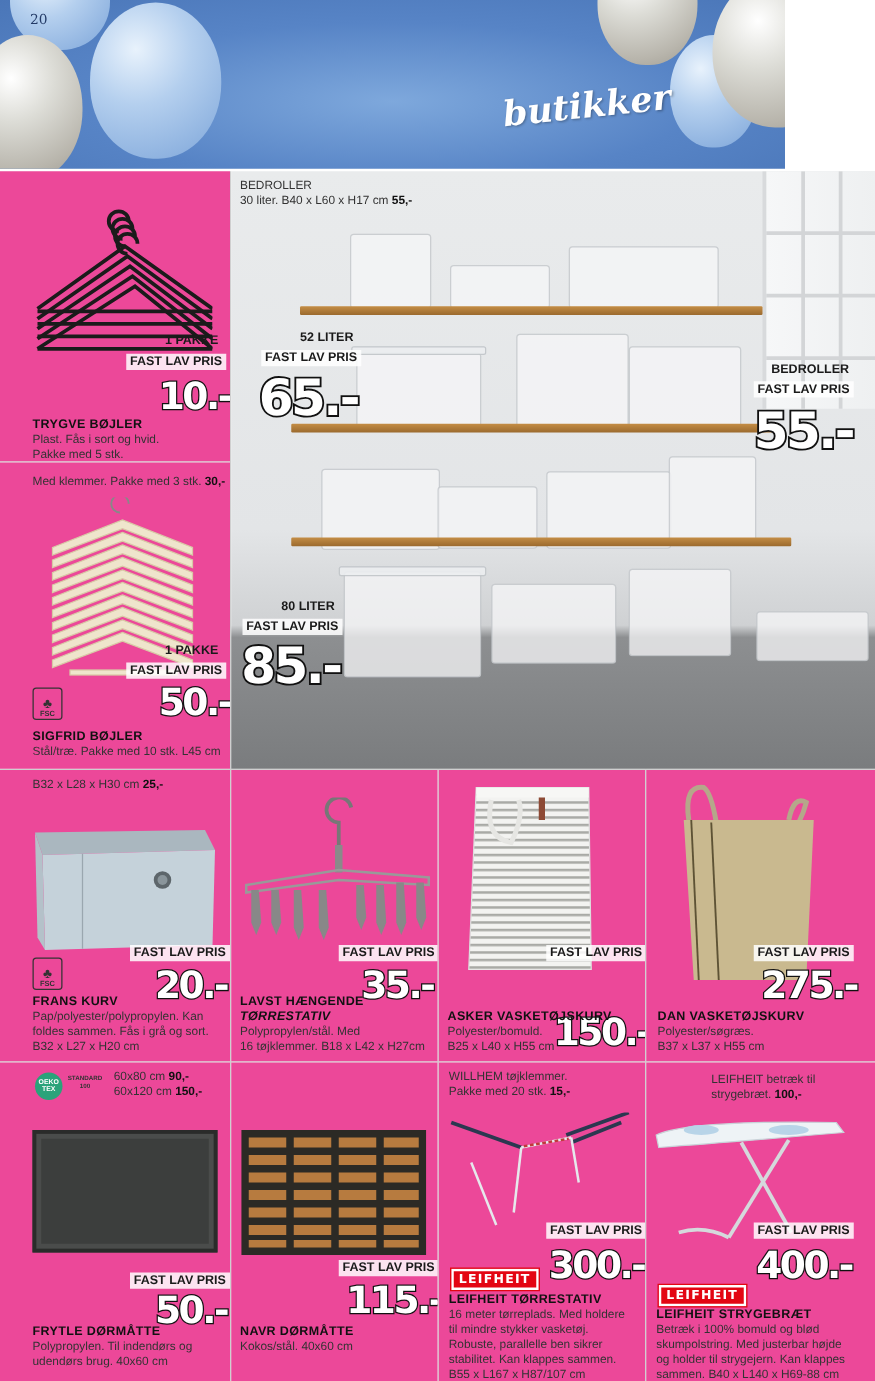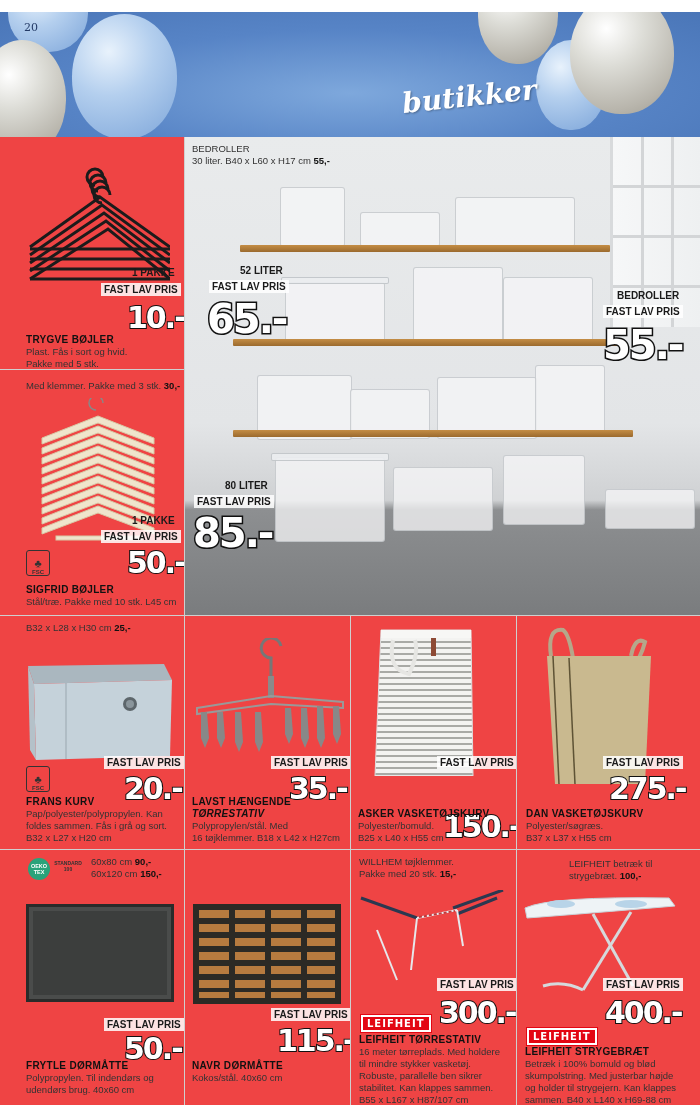--- a/index.html
+++ b/index.html
@@ -1,31 +1,31 @@
 <!DOCTYPE html>
 <html><head>
 <meta charset="utf-8">
 <style>
   * { box-sizing: border-box; margin: 0; padding: 0; }
   body { width: 700px; height: 1105px; background: #fff; font-family: "Liberation Sans", sans-serif; color: #222; position: relative; overflow: hidden; }
 
   
-  .banner { position: absolute; left: 0; top: 12px; width: 700px; height: 135px;
+  .banner { position: absolute; left: 0; top: 0; width: 628px; height: 135px;
     background: radial-gradient(ellipse at 50% 60%, #7ea8dc 0%, #5784c6 55%, #4a76b8 100%); overflow: hidden; }
   .balloon { position: absolute; border-radius: 50% 50% 48% 48%; }
   .b-silver { background: radial-gradient(circle at 35% 30%, #ffffff 0%, #dcdcd6 35%, #b8b5ac 75%, #9c998f 100%); }
   .b-blue { background: radial-gradient(circle at 35% 30%, #e8f2fc 0%, #b4cfee 40%, #8fb3e0 80%, #7aa2d6 100%); }
   .page-num { position: absolute; left: 24px; top: 9px; font-size: 11px; color: #233a66; font-family: "DejaVu Serif", serif; }
   .banner-tagline { position: absolute; left: 0; width: 700px; top: 24px; text-align: center; color: #fff; font-size: 26px; letter-spacing: -0.5px; font-family: "DejaVu Sans", sans-serif; font-weight: 300; text-shadow: 0 0 2px rgba(40,60,110,0.4); }
   .banner-big { position: absolute; left: 232px; top: 52px; font-size: 74px; font-weight: bold; font-family: "DejaVu Sans", sans-serif; letter-spacing: -3px;
     color: #d6d2c8; text-shadow: 2px 2px 0 #8c877d, -1px -1px 0 #f4f2ee, 3px 4px 4px rgba(30,40,80,0.4); line-height: 1; }
   .banner-script { position: absolute; left: 402px; top: 68px; font-size: 28px; font-style: italic; font-weight: bold; color: #fff; font-family: "DejaVu Serif", serif; transform: rotate(-6deg); text-shadow: 1px 1px 2px rgba(0,0,0,0.3); }
 
   
-  .cell { position: absolute; background: #ef4444; overflow: hidden; }
+  .cell { position: absolute; background: #ec4899; overflow: hidden; }
   .vline { position: absolute; width: 1px; background: #cfcfcf; }
   .hline { position: absolute; height: 1px; background: #cfcfcf; }
   .note { font-size: 9.5px; line-height: 12px; color: #333; }
   .note b { color: #111; }
   .title { font-size: 10px; font-weight: bold; letter-spacing: 0.3px; color: #111; line-height: 12px; }
   .desc { font-size: 9.5px; line-height: 12px; color: #333; }
   .fastlav { position: absolute; font-size: 10px; font-weight: bold; color: #1a1a1a; background: rgba(255,255,255,0.85); padding: 1px 3px; white-space: nowrap; }
   .pakke { position: absolute; font-size: 10px; font-weight: bold; color: #1a1a1a; white-space: nowrap; }
   .price { position: absolute; font-family: "DejaVu Sans", sans-serif; font-weight: bold; color: #fff; line-height: 1;
     -webkit-text-stroke: 2px #111; paint-order: stroke fill; letter-spacing: -2px; white-space: nowrap; }

